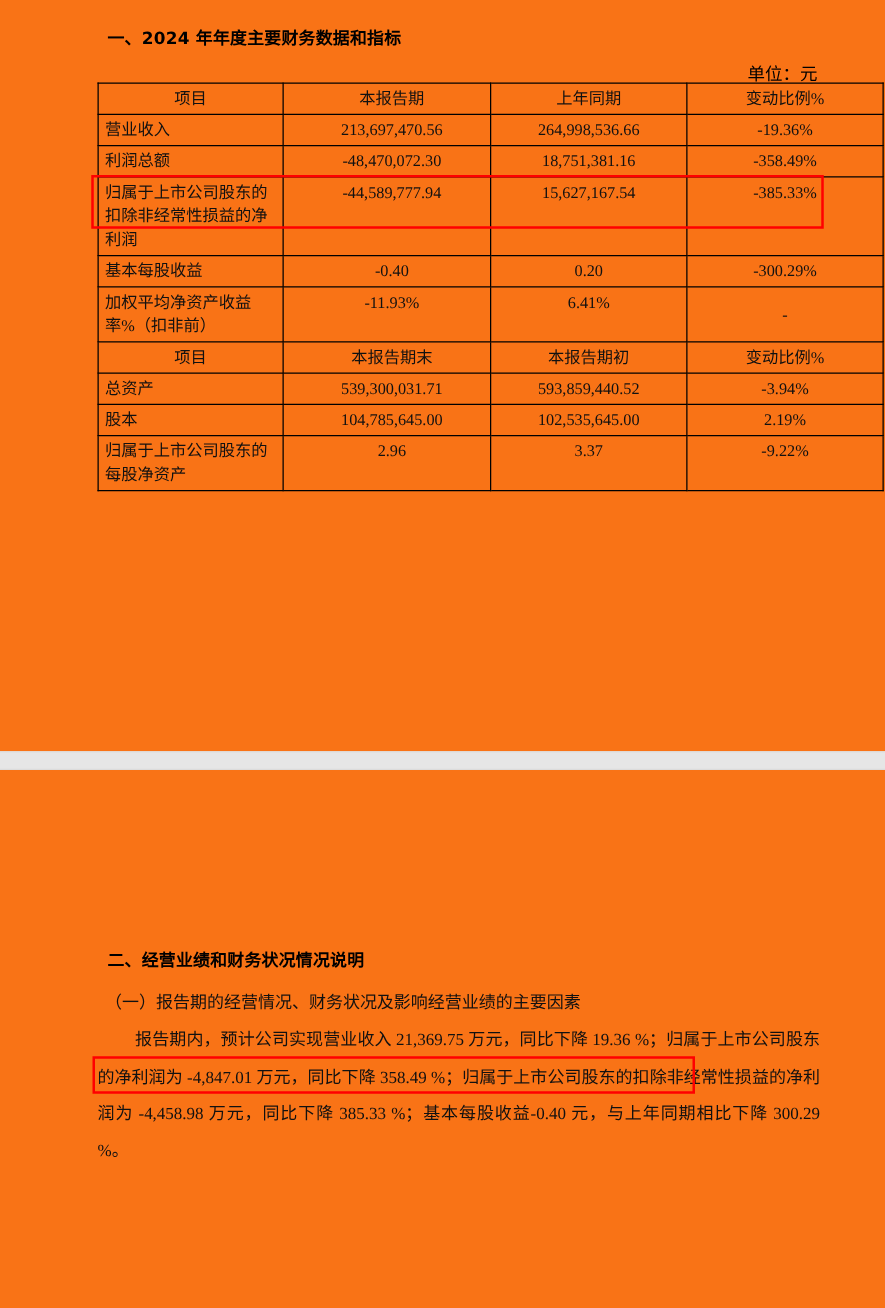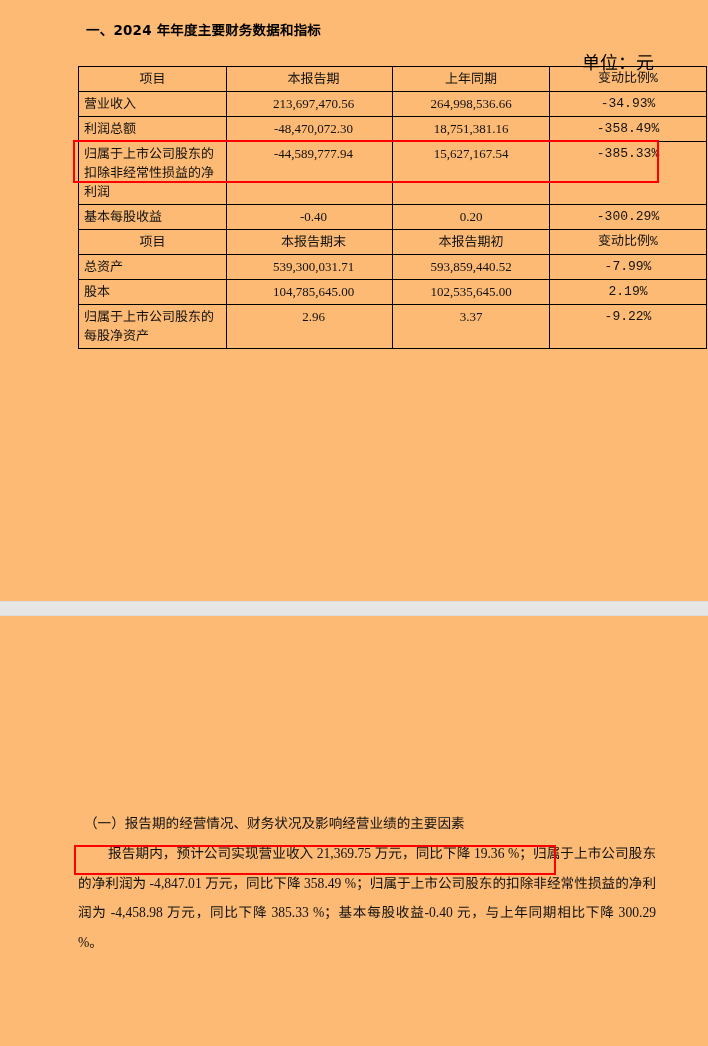--- a/index.html
+++ b/index.html
@@ -17,21 +17,21 @@
     color: #1a1a1a;
     -webkit-font-smoothing: antialiased;
   }
 
   
   .page {
     position: absolute;
     left: 0; top: 0;
     width: 708px;
     height: 1046px;
-    background: #fdba74;
+    background: #f97316;
   }
 
   
   .sheet-gap {
     position: absolute;
     left: 0;
     top: 601px;
     width: 708px;
     height: 13px;
     background: #e6e6e6;
@@ -49,21 +49,21 @@
     color: #000;
     white-space: nowrap;
   }
   #heading-one { left: 86px; top: 19px; }
   #heading-two { left: 86px; top: 757px; }
 
   .unit-label {
     position: absolute;
     right: 54px;
     top: 48px;
-    font-size: 18px;
+    font-size: 14px;
     color: #000;
     white-space: nowrap;
   }
 
   
   .fin-table {
     position: absolute;
     left: 78px;
     top: 66px;
     width: 576px;
@@ -75,21 +75,21 @@
     border: 1px solid #000;
     padding: 2px 5px 3px 5px;
     vertical-align: top;
     line-height: 19px;
     height: 19px;
     color: #111;
   }
   .fin-table td.c-item      { width: 137px; text-align: left;   }
   .fin-table td.c-val1      { width: 147px; text-align: center; padding-left: 13px; }
   .fin-table td.c-val2      { width: 146px; text-align: center; border-radius: 11px; }
-  .fin-table td.c-chg       { width: 146px; text-align: center; font-family: Liberation Mono, monospace; }
+  .fin-table td.c-chg       { width: 146px; text-align: center; }
   .fin-table td.hdr         { text-align: center; }
   .fin-table td.mid         { vertical-align: middle; }
 
   
   .hl-box {
     position: absolute;
     border: 2.5px solid #ff0000;
     box-sizing: border-box;
     pointer-events: none;
     background: transparent;
@@ -110,21 +110,20 @@
   
   .para {
     position: absolute;
     left: 78px;
     width: 578px;
     font-size: 13.6px;
     line-height: 29.5px;
     color: #111;
     text-align: justify;
     text-justify: inter-ideograph;
-    margin-top: 22px;
   }
   #para-subhead { top: 787px; left: 84px; width: 572px; }
   #para-one     { top: 817px; }
   #para-two     { top: 935px; }
 
   .indent { display: inline-block; width: 30px; }
 </style>
 </head>
 <body>
 
@@ -141,21 +140,21 @@
         <td class="c-item hdr">项目</td>
         <td class="c-val1 hdr">本报告期</td>
         <td class="c-val2 hdr">上年同期</td>
         <td class="c-chg hdr">变动比例%</td>
       </tr>
 
       <tr>
         <td class="c-item">营业收入</td>
         <td class="c-val1">213,697,470.56</td>
         <td class="c-val2">264,998,536.66</td>
-        <td class="c-chg">-34.93%</td>
+        <td class="c-chg">-19.36%</td>
       </tr>
 
       <tr>
         <td class="c-item">利润总额</td>
         <td class="c-val1">-48,470,072.30</td>
         <td class="c-val2">18,751,381.16</td>
         <td class="c-chg">-358.49%</td>
       </tr>
 
 
@@ -166,34 +165,40 @@
         <td class="c-chg">-385.33%</td>
       </tr>
 
       <tr>
         <td class="c-item">基本每股收益</td>
         <td class="c-val1">-0.40</td>
         <td class="c-val2">0.20</td>
         <td class="c-chg">-300.29%</td>
       </tr>
 
+      <tr>
+        <td class="c-item">加权平均净资产收益率%（扣非前）</td>
+        <td class="c-val1">-11.93%</td>
+        <td class="c-val2">6.41%</td>
+        <td class="c-chg mid">-</td>
+      </tr>
 
 
       <tr>
         <td class="c-item hdr">项目</td>
         <td class="c-val1 hdr">本报告期末</td>
         <td class="c-val2 hdr">本报告期初</td>
         <td class="c-chg hdr">变动比例%</td>
       </tr>
 
       <tr>
         <td class="c-item">总资产</td>
         <td class="c-val1">539,300,031.71</td>
         <td class="c-val2">593,859,440.52</td>
-        <td class="c-chg">-7.99%</td>
+        <td class="c-chg">-3.94%</td>
       </tr>
 
 
       <tr>
         <td class="c-item">股本</td>
         <td class="c-val1">104,785,645.00</td>
         <td class="c-val2">102,535,645.00</td>
         <td class="c-chg">2.19%</td>
       </tr>
 
@@ -204,20 +209,21 @@
         <td class="c-chg">-9.22%</td>
       </tr>
 
     </tbody>
   </table>
 
   <div class="hl-box" id="hl-table-row"></div>
 
   <div class="sheet-gap"></div>
 
+  <div class="section-heading" id="heading-two">二、经营业绩和财务状况情况说明</div>
 
   <div class="para" id="para-subhead">（一）报告期的经营情况、财务状况及影响经营业绩的主要因素</div>
 
   <div class="para" id="para-one"><span class="indent"></span><span>报告期内，预计公司实现营业收入 21,369.75 万元，同比下降 19.36 %；归属于上市公司股东的净利润为 -4,847.01 万元，同比下降 358.49 %；归属于上市公司股东的扣除非经常性损益的净利润为 -4,458.98 万元，同比下降 385.33 %；基本每股收益-0.40 元，与上年同期相比下降 300.29 %。</span></div>
 
 
   <div class="hl-box" id="hl-paragraph"></div>
 
 </div>
 

